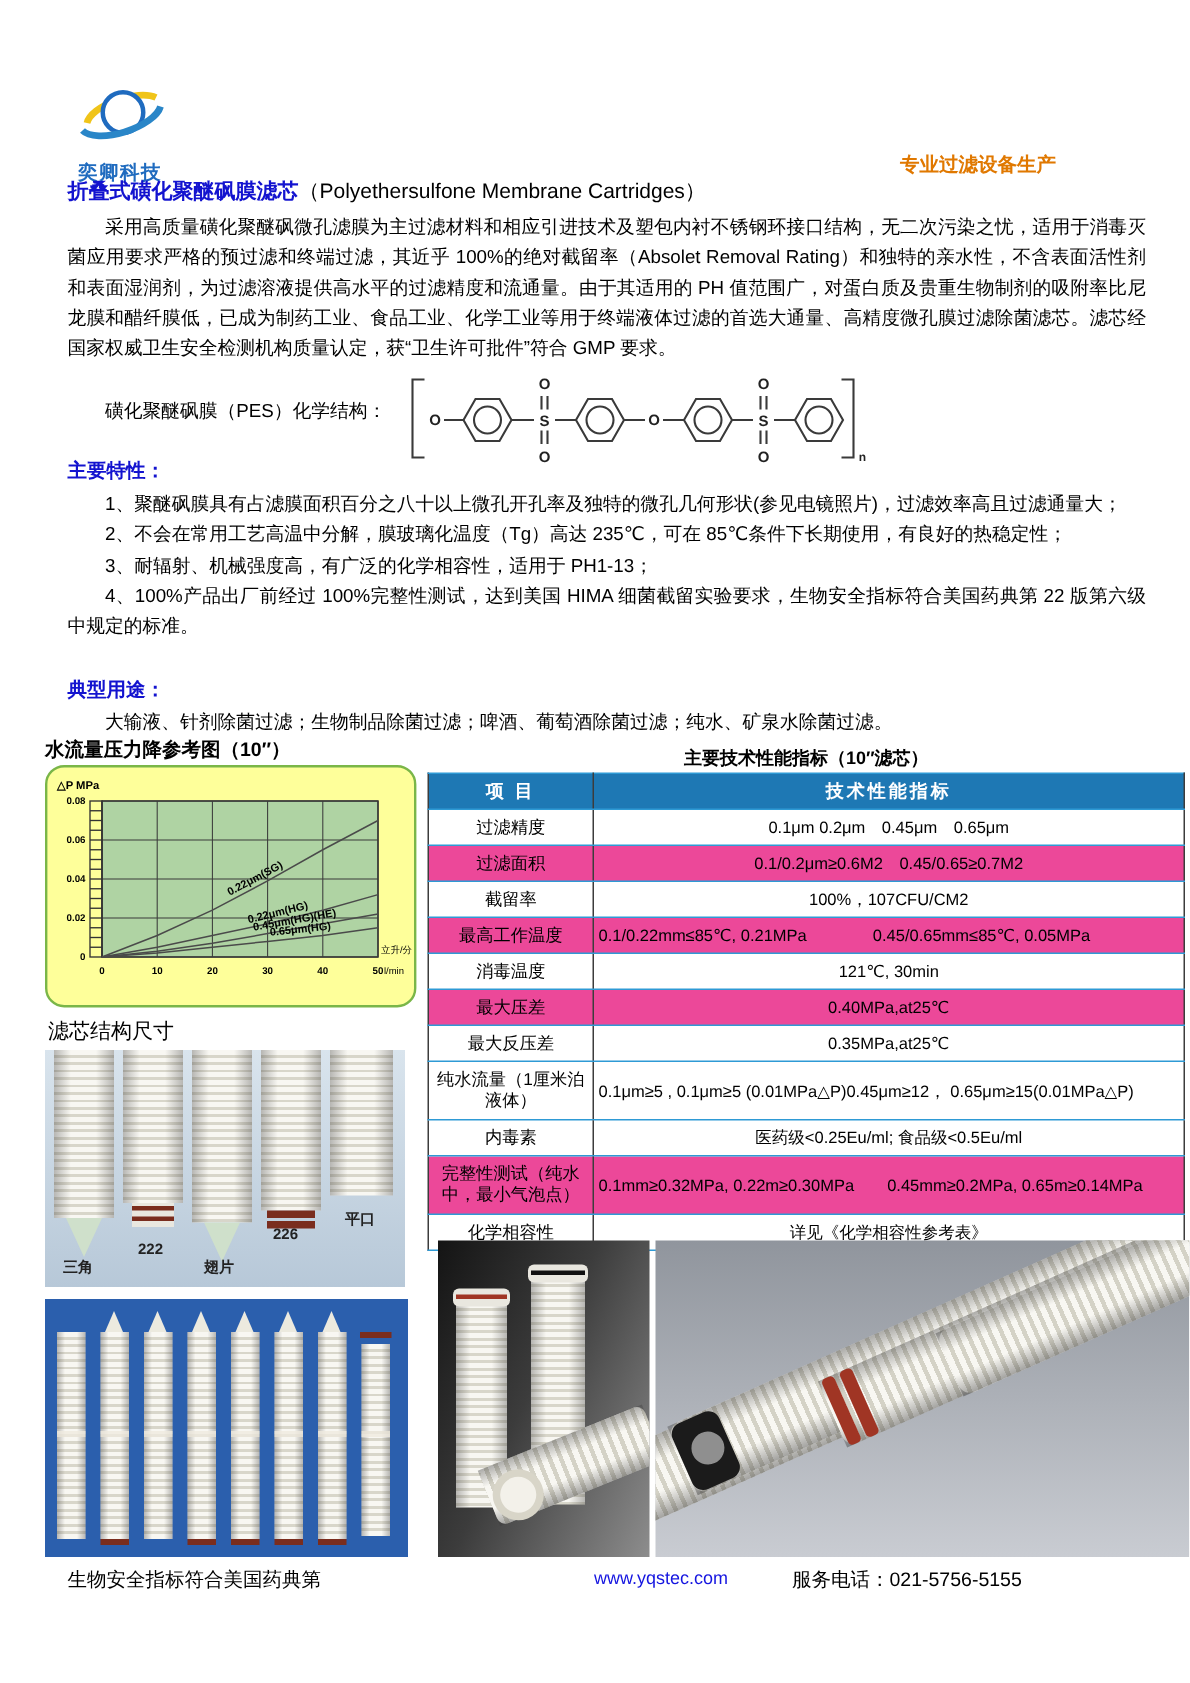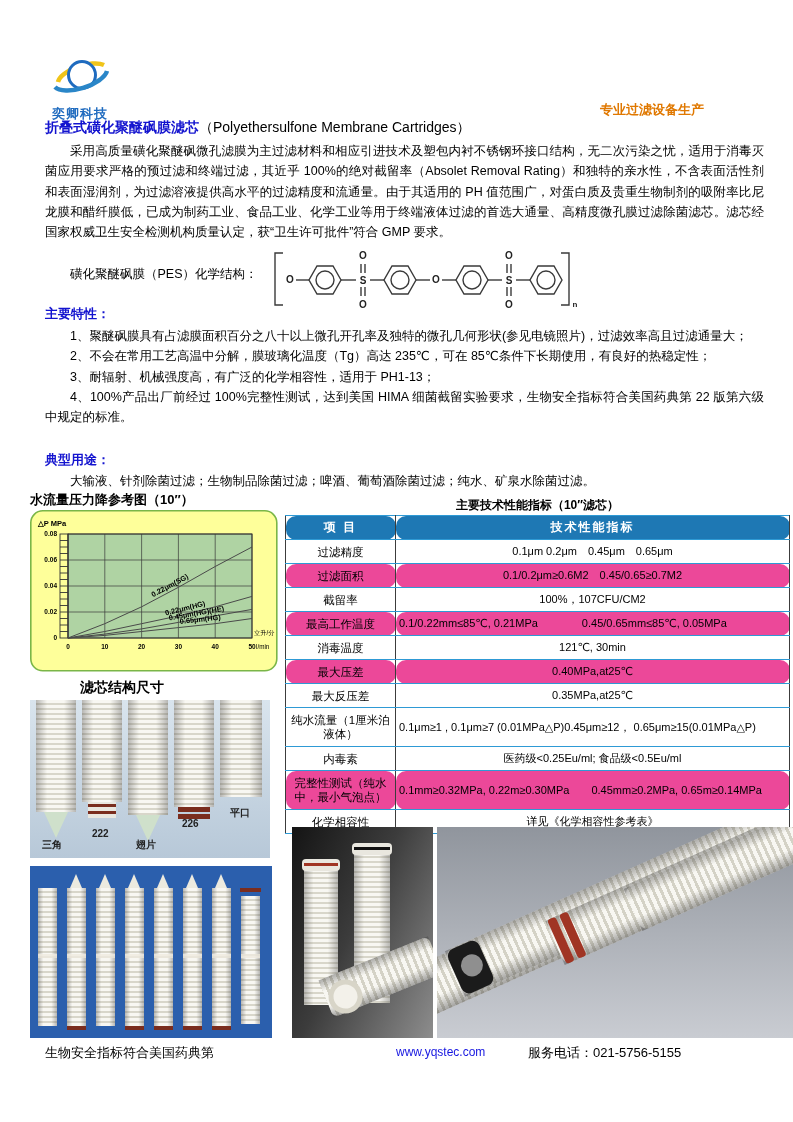--- a/index.html
+++ b/index.html
@@ -19,28 +19,28 @@
   #pes-svg{left:258px;top:247px;}
   .sec-head{color:#1313cf;font-weight:bold;font-size:13px;}
   #feat-head{left:45px;top:305px;}
   #features{left:45px;top:326px;width:719px;}
   #features p{margin:0;}
   #uses-head{left:45px;top:451px;}
   #uses{left:45px;top:471px;width:719px;}
   
   #chart-head{left:30px;top:491px;font-size:13px;font-weight:bold;}
   #chart-box{left:30px;top:510px;width:248px;height:162px;}
-  #dim-head{left:32px;top:679px;font-size:14px;font-weight:bold;margin-left:48px;}
+  #dim-head{left:32px;top:679px;font-size:14px;font-weight:normal;}
   
   #table-head{left:285px;top:497px;width:505px;text-align:center;font-size:12px;font-weight:bold;}
   #spec-wrap{left:285px;top:515px;}
   table.spec{border-collapse:collapse;width:505px;table-layout:fixed;border:1.6px solid #303030;}
   table.spec td{border-top:1.4px solid #2e9ad5;border-bottom:1.4px solid #2e9ad5;
     border-left:1.2px solid #3c3c3c;border-right:1.2px solid #3c3c3c;
-    text-align:center;font-size:11px;padding:1px 3px;height:21px;background:#fff;border-radius:10px;}
+    text-align:center;font-size:11px;padding:1px 3px;height:21px;background:#fff;}
   table.spec tr.hdr td{background:#1e78b4;color:#fff;font-weight:bold;font-size:12px;letter-spacing:2px;}
   table.spec tr.alt td{background:#ec4899;}
   table.spec tr.tall td{height:36px;}
   table.spec td.lbl{font-size:11.5px;line-height:14px;}
   table.spec td.left-val{text-align:left;}
   
   .photo{overflow:hidden;}
   #photo1{left:30px;top:700px;width:240px;height:158px;background:linear-gradient(180deg,#d9e4ed,#b7c8d8);}
   #photo2{left:30px;top:866px;width:242px;height:172px;background:#2b5fad;}
   #photo3{left:292px;top:827px;width:141px;height:211px;background:linear-gradient(115deg,#141414 0%,#3c3c3c 45%,#8d8d8d 100%);}
@@ -230,21 +230,21 @@
       <tr class="alt">
             <td class="lbl">最大压差</td>
             <td>0.40MPa,at25℃</td>
           </tr>
       <tr>
             <td class="lbl">最大反压差</td>
             <td>0.35MPa,at25℃</td>
           </tr>
       <tr class="tall">
             <td class="lbl">纯水流量（1厘米泊液体）</td>
-            <td class="left-val">0.1μm≥1 , 0.1μm≥7 (0.01MPa△P)0.45μm≥12，  0.65μm≥15(0.01MPa△P)</td>
+            <td class="left-val">0.1μm≥5 , 0.1μm≥5 (0.01MPa△P)0.45μm≥12，  0.65μm≥15(0.01MPa△P)</td>
           </tr>
       <tr>
             <td class="lbl">内毒素</td>
             <td>医药级&lt;0.25Eu/ml; 食品级&lt;0.5Eu/ml</td>
           </tr>
       <tr class="alt tall">
             <td class="lbl">完整性测试（纯水中，最小气泡点）</td>
             <td class="left-val">0.1mm≥0.32MPa, 0.22m≥0.30MPa　　0.45mm≥0.2MPa, 0.65m≥0.14MPa</td>
           </tr>
       <tr>

